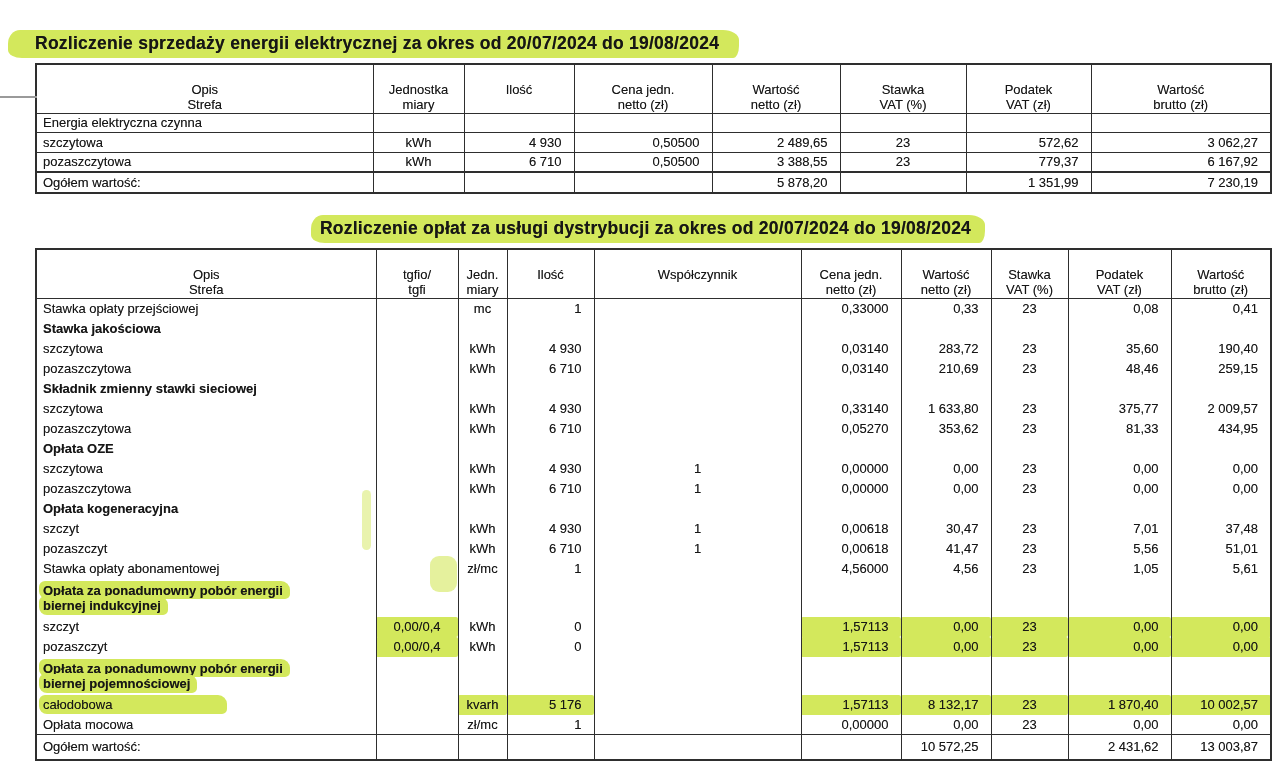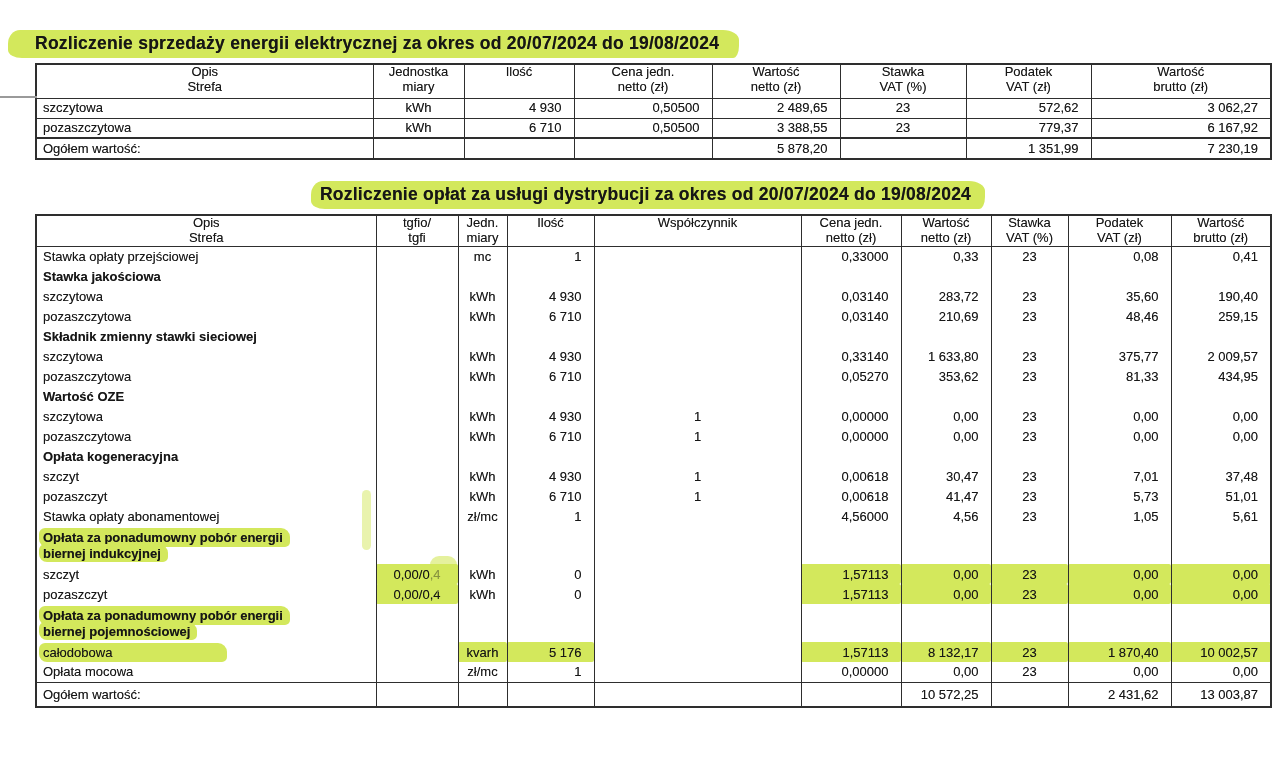--- a/index.html
+++ b/index.html
@@ -39,21 +39,21 @@
     background:transparent;
   }
   th,td{
     font-size:13px;line-height:1.2;
     padding:0 4px;
     overflow:hidden;
     white-space:pre-line;
     text-shadow:0 0 .5px rgba(0,0,0,.45);
     vertical-align:middle;
   }
-  th{font-weight:normal;text-align:center;vertical-align:top;padding-top:0;line-height:1.15;}
+  th{font-weight:normal;text-align:center;vertical-align:top;padding-top:18px;line-height:1.15;}
   .al-left{text-align:left;padding-left:6px;}
   .al-center{text-align:center;}
   .al-right{text-align:right;padding-right:12px;}
   th.al-left,th.al-right,th.al-center{text-align:center;}
 
   
   #t1{border:2px solid var(--border);}
   #t1 th,#t1 td{border:1.5px solid var(--border);}
   #t1 thead tr{height:34px;}
   #t1 tbody tr{height:20px;}
@@ -120,20 +120,30 @@
 netto (zł)</th>
             <th class="al-center">Stawka
 VAT (%)</th>
             <th class="al-center">Podatek
 VAT (zł)</th>
             <th class="al-center">Wartość
 brutto (zł)</th>
           </tr>
         </thead>
         <tbody>
+          <tr class="row-section">
+            <td class="al-left">Energia elektryczna czynna</td>
+            <td class="al-center"></td>
+            <td class="al-right"></td>
+            <td class="al-right"></td>
+            <td class="al-right"></td>
+            <td class="al-center"></td>
+            <td class="al-right"></td>
+            <td class="al-right"></td>
+          </tr>
           <tr class="row-data">
             <td class="al-left">szczytowa</td>
             <td class="al-center">kWh</td>
             <td class="al-right">4 930</td>
             <td class="al-right">0,50500</td>
             <td class="al-right">2 489,65</td>
             <td class="al-center">23</td>
             <td class="al-right">572,62</td>
             <td class="al-right">3 062,27</td>
           </tr>
@@ -276,21 +286,21 @@
             <td class="al-center">kWh</td>
             <td class="al-right">6 710</td>
             <td class="al-center"></td>
             <td class="al-right">0,05270</td>
             <td class="al-right">353,62</td>
             <td class="al-center">23</td>
             <td class="al-right">81,33</td>
             <td class="al-right">434,95</td>
           </tr>
           <tr class="row-section">
-            <td class="al-left">Wartość OZE</td>
+            <td class="al-left">Opłata OZE</td>
             <td class="al-center"></td>
             <td class="al-center"></td>
             <td class="al-right"></td>
             <td class="al-center"></td>
             <td class="al-right"></td>
             <td class="al-right"></td>
             <td class="al-center"></td>
             <td class="al-right"></td>
             <td class="al-right"></td>
           </tr>
@@ -344,21 +354,21 @@
           </tr>
           <tr class="row-data">
             <td class="al-left">pozaszczyt</td>
             <td class="al-center"></td>
             <td class="al-center">kWh</td>
             <td class="al-right">6 710</td>
             <td class="al-center">1</td>
             <td class="al-right">0,00618</td>
             <td class="al-right">41,47</td>
             <td class="al-center">23</td>
-            <td class="al-right">5,73</td>
+            <td class="al-right">5,56</td>
             <td class="al-right">51,01</td>
           </tr>
           <tr class="row-data">
             <td class="al-left">Stawka opłaty abonamentowej</td>
             <td class="al-center"></td>
             <td class="al-center">zł/mc</td>
             <td class="al-right">1</td>
             <td class="al-center"></td>
             <td class="al-right">4,56000</td>
             <td class="al-right">4,56</td>

